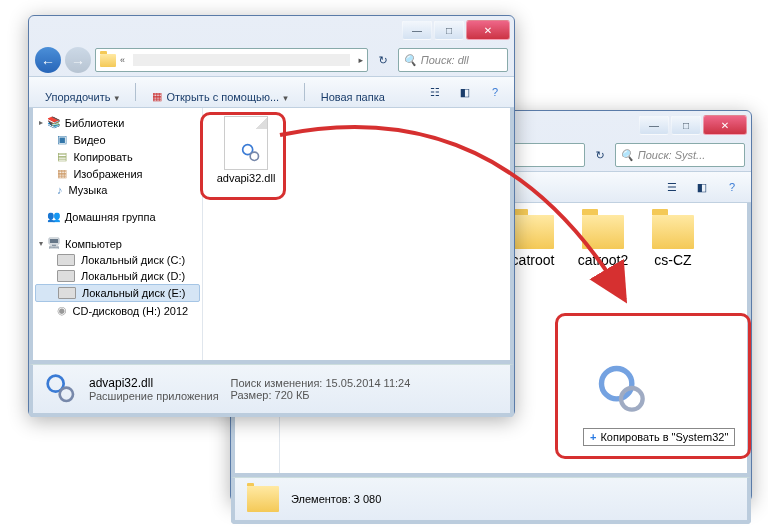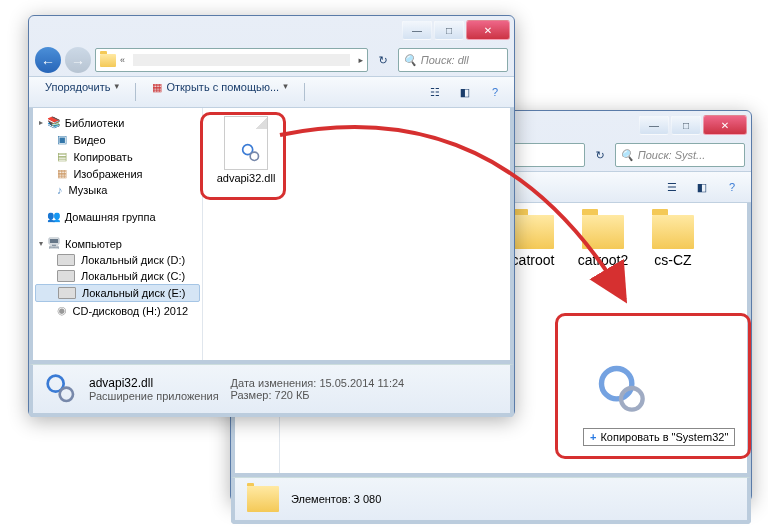--- a/index.html
+++ b/index.html
@@ -7,21 +7,21 @@
 .titlebar{height:28px;display:flex;align-items:center;justify-content:flex-end;padding:0 4px}
 .tbtn{width:28px;height:18px;margin-left:2px;border:1px solid rgba(255,255,255,0.4);border-radius:3px;display:flex;align-items:center;justify-content:center;font-size:10px;color:#456}
 .tbtn.close{background:linear-gradient(to bottom,#e68,#c34);color:#fff;width:42px}
 .tbtn.min,.tbtn.max{background:linear-gradient(to bottom,#f3f7fc,#d4e2f2)}
 .navbar{height:32px;display:flex;align-items:center;padding:0 6px;gap:4px}
 .navbtn{width:26px;height:26px;border-radius:13px;background:linear-gradient(to bottom,#4b8fd8,#2765b8);display:flex;align-items:center;justify-content:center;color:#fff;font-size:14px}
 .navbtn.disabled{background:linear-gradient(to bottom,#bcd,#9ab);opacity:0.6}
 .addrbar{flex:1;height:22px;background:#fff;border:1px solid #8aa;border-radius:2px;display:flex;align-items:center;padding:0 4px;gap:4px}
 .searchbox{width:120px;height:22px;background:#fff;border:1px solid #8aa;border-radius:2px;display:flex;align-items:center;padding:0 4px;color:#888;font-style:italic;gap:4px}
 .toolbar{height:30px;background:linear-gradient(to bottom,#f7fafd,#e4ecf6);border-top:1px solid #c0d0e0;border-bottom:1px solid #c0d0e0;display:flex;align-items:center;padding:0 8px;gap:8px}
-.tbutton{height:22px;padding:0 8px;display:flex;align-items:flex-start;gap:4px;color:#1a3d6b;cursor:pointer}
+.tbutton{height:22px;padding:0 8px;display:flex;align-items:flex-end;gap:4px;color:#1a3d6b;cursor:pointer}
 .content{display:flex;background:#fff;border-left:4px solid #bcd;border-right:4px solid #bcd;border-bottom:4px solid #bcd}
 .sidebar{width:165px;border-right:1px solid #e0e6ed;padding:6px 2px;overflow:hidden}
 .sbgroup{margin-bottom:10px}
 .sbhead{display:flex;align-items:center;gap:4px;padding:2px 4px;font-size:11px}
 .sbitem{display:flex;align-items:center;gap:6px;padding:2px 4px 2px 22px;font-size:11px}
 .sbitem.sel{background:#d5e5f5;border:1px solid #a5c5e5;border-radius:2px}
 .tri{font-size:8px;color:#666}
 .ficon{width:16px;height:13px;background:linear-gradient(to bottom,#ffe9a3,#f4c957);border-radius:1px;position:relative;display:inline-block}
 .ficon::before{content:"";position:absolute;top:-3px;left:0;width:7px;height:3px;background:#f4c957;border-radius:1px 1px 0 0}
 .ficon.big{width:42px;height:34px}
@@ -141,20 +141,23 @@
         <span>Упорядочить</span> 
         <span class="chev">▾</span>
       </div>
     <div class="vsep"></div>
     <div class="tbutton">
         <span style="color:#c33">▦</span> 
         <span>Открыть с помощью...</span> 
         <span class="chev">▾</span>
       </div>
     <div class="vsep"></div>
+    <div class="tbutton">
+        <span>Новая папка</span>
+      </div>
     <div style="flex:1"></div>
     <div class="iconbtn">☷</div>
     <div class="iconbtn">◧</div>
     <div class="iconbtn" style="color:#3a7bd5">?</div>
   </div>
   <div class="content" style="height:252px">
     <div class="sidebar">
       <div class="sbgroup">
         <div class="sbhead">
             <span class="tri">▸</span>
@@ -186,25 +189,25 @@
           </div>
       </div>
       <div class="sbgroup">
         <div class="sbhead">
             <span class="tri">▾</span>
             <span style="color:#678">🖥</span>
             <span>Компьютер</span>
           </div>
         <div class="sbitem">
             <span class="dicon"></span>
+            <span>Локальный диск (C:)</span>
+          </div>
+        <div class="sbitem">
+            <span class="dicon"></span>
             <span>Локальный диск (D:)</span>
-          </div>
-        <div class="sbitem">
-            <span class="dicon"></span>
-            <span>Локальный диск (C:)</span>
           </div>
         <div class="sbitem sel">
             <span class="dicon"></span>
             <span>Локальный диск (E:)</span>
           </div>
         <div class="sbitem">
             <span style="color:#999">◉</span>
             <span>CD-дисковод (H:) 2012</span>
           </div>
       </div>
@@ -226,21 +229,21 @@
   <div class="details">
     <div class="gear"><svg viewBox="0 0 24 24">
           <circle cx="8" cy="8" r="6" fill="none" stroke="#3a7bd5" stroke-width="2"></circle>
           <circle cx="16" cy="16" r="5" fill="none" stroke="#78a" stroke-width="2"></circle>
         </svg></div>
     <div class="dtxt">
       <b>advapi32.dll</b><br>
       <span>Расширение приложения</span>
     </div>
     <div class="dtxt">
-      <span>Дата изменения:</span> <span>15.05.2014 11:24</span><br>
+      <span>Поиск изменения:</span> <span>15.05.2014 11:24</span><br>
       <span>Размер:</span> <span>720 КБ</span>
     </div>
   </div>
 </div>
 
 <div class="dragghost" style="left:595px;top:362px">
   <div style="width:52px;height:52px;position:relative">
     <svg viewBox="0 0 24 24" width="52" height="52">
         <circle cx="10" cy="10" r="7" fill="none" stroke="#3a7bd5" stroke-width="2.5"></circle>
         <circle cx="17" cy="17" r="5" fill="none" stroke="#78a" stroke-width="2"></circle>

